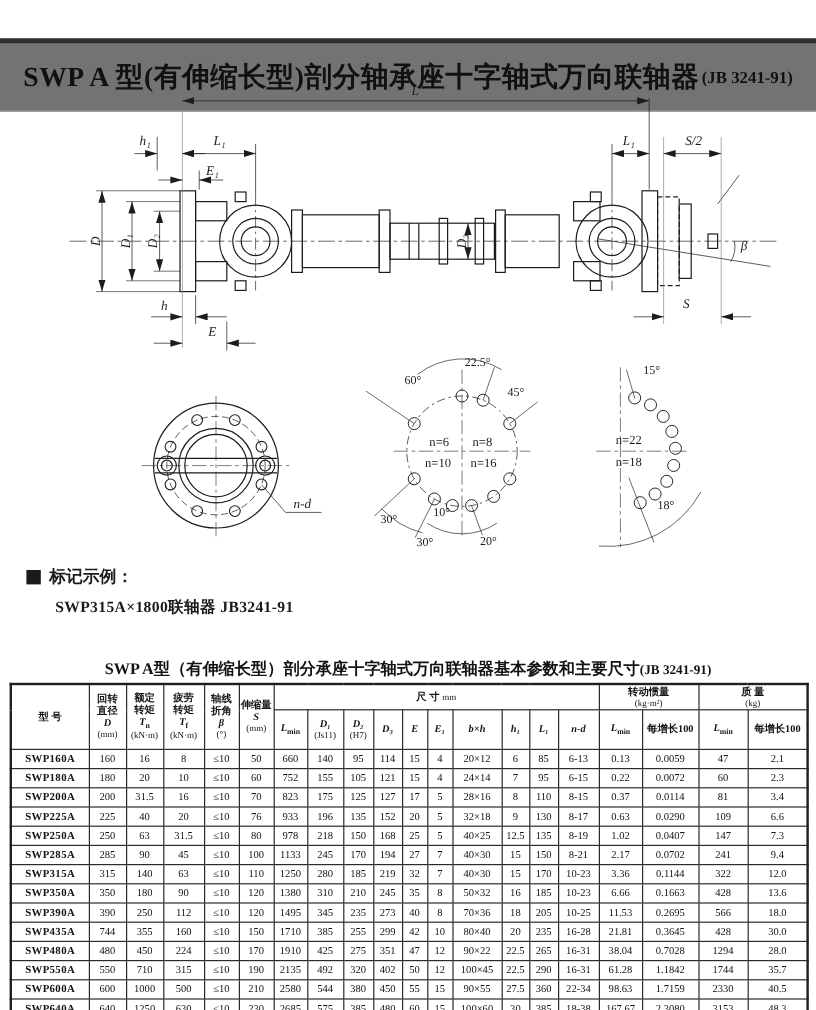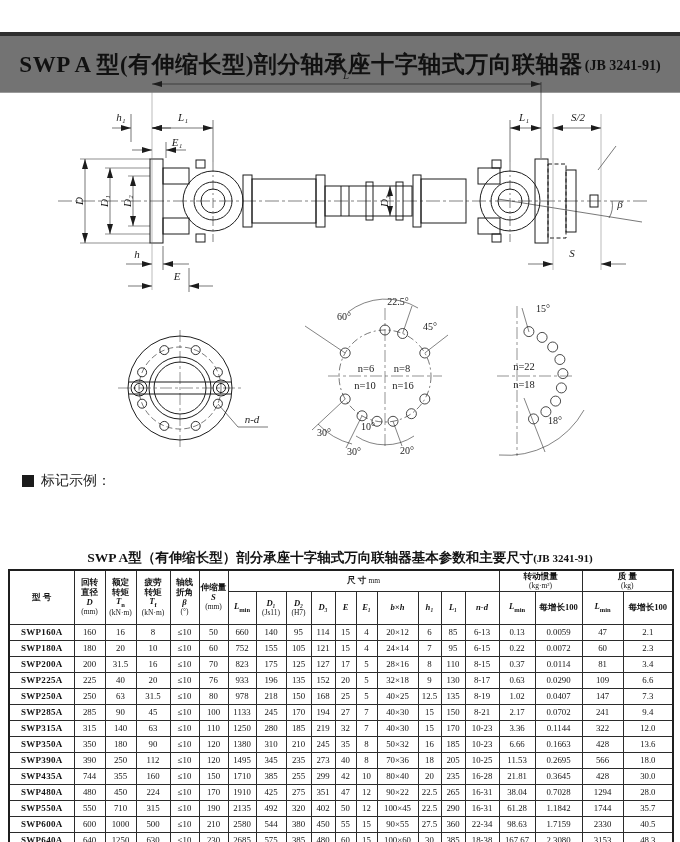--- a/index.html
+++ b/index.html
@@ -12,21 +12,21 @@
   .title-main{font-size:23px;font-weight:700;color:#111;letter-spacing:.5px;}
   .title-std{font-size:14px;font-weight:700;color:#111;margin-left:2px;transform:translateY(2px);}
   
   .drawing{position:absolute;top:58px;left:0;}
   .drawing text{font-family:"Liberation Serif",serif;fill:#1c1c1c;}
   .dimtxt{font-size:11px;font-style:italic;}
   .angtxt{font-size:10px;}
   .ntxt{font-size:10.5px;}
   
   .marking{position:absolute;top:472px;left:22px;width:620px;color:#1b1b1b;}
-  .mk-head{display:flex;align-items:center;font-size:14px;font-weight:400;}
+  .mk-head{display:flex;align-items:center;font-size:14px;font-weight:700;}
   .mk-bullet{display:inline-block;width:12px;height:12px;background:#1b1b1b;margin-right:7px;}
   .mk-line{font-size:13px;font-weight:700;margin:7px 0 0 24px;letter-spacing:.3px;}
   
   .tbl-title{position:absolute;top:549px;left:0;width:680px;text-align:center;
              font-size:13.5px;font-weight:700;color:#131313;white-space:nowrap;}
   .tbl-title .std{font-size:11px;font-weight:700;}
   table.params{position:absolute;top:569px;left:8px;width:664px;border-collapse:collapse;
                table-layout:fixed;border:2px solid #1f1f1f;background:#fff;}
   table.params th,table.params td{border:1px solid #2b2b2b;text-align:center;vertical-align:middle;
                padding:0 1px;color:#141414;overflow:hidden;}
@@ -269,20 +269,21 @@
         <text class="angtxtx angtxt" x="548" y="366">18°</text>
       </g>
     </g>
   </svg>
 
   <section class="marking">
     <div class="mk-head">
       <span class="mk-bullet"></span>
       <span>标记示例：</span>
     </div>
+    <div class="mk-line">SWP315A×1800联轴器  JB3241-91</div>
   </section>
 
   <div class="tbl-title">
     <span>SWP  A型（有伸缩长型）剖分承座十字轴式万向联轴器基本参数和主要尺寸</span><span class="std">(JB 3241-91)</span>
   </div>
 
   <table class="params">
     <colgroup>
       <col style="width:65px">
         <col style="width:31px">

